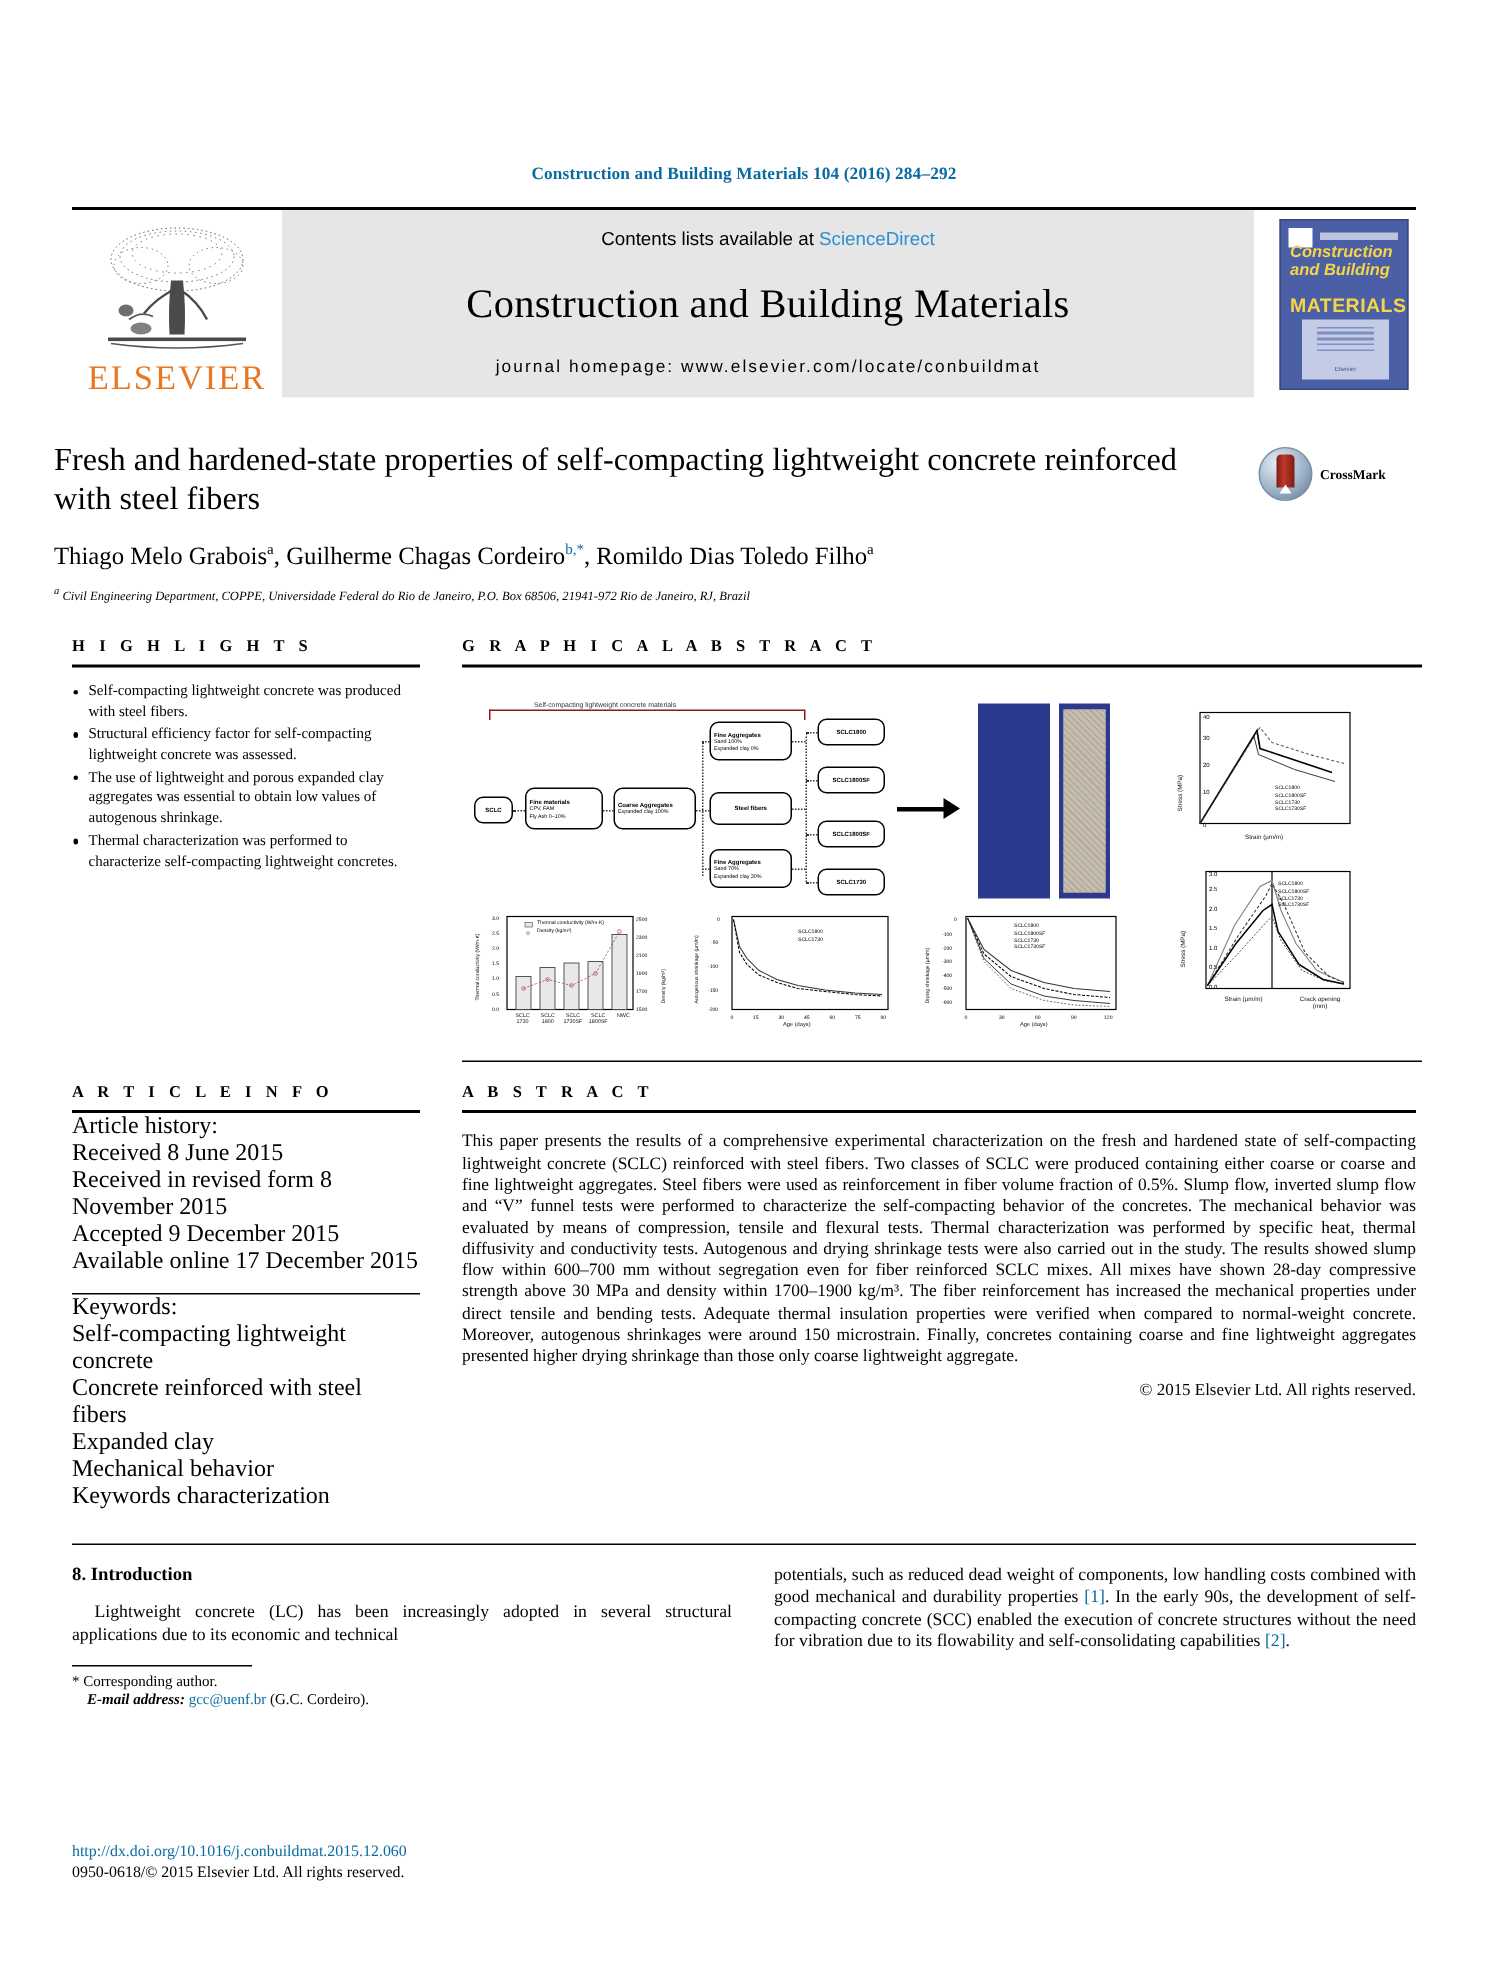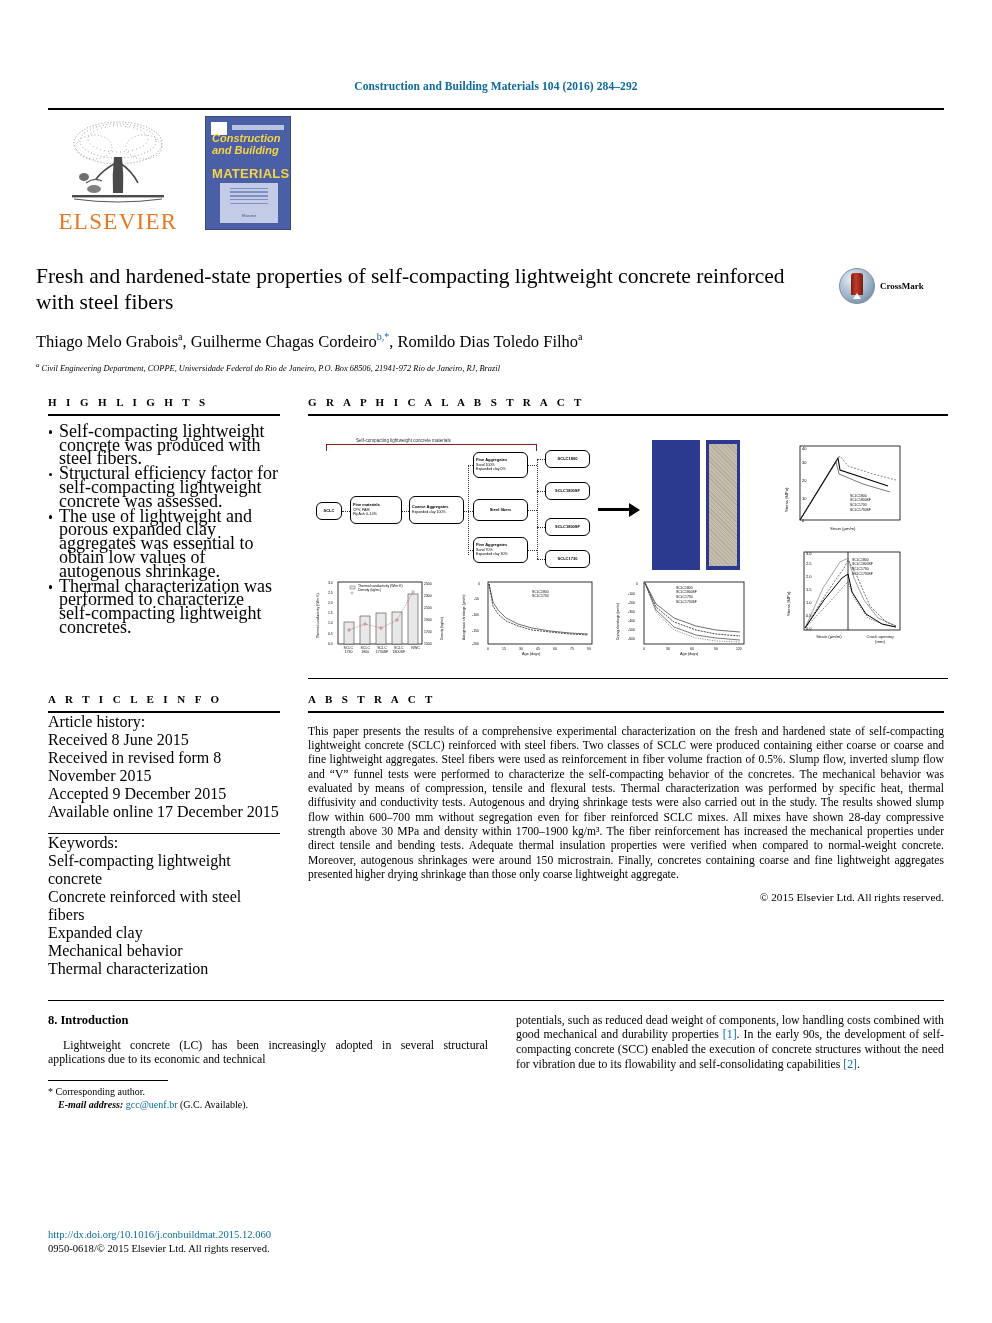--- a/index.html
+++ b/index.html
@@ -7,21 +7,21 @@
     width:992px;height:1323px;background:#ffffff;
     font-family:"Liberation Serif", serif;
     color:#000;
     -webkit-font-smoothing:none;
   }
   .page{position:relative;width:992px;height:1323px;box-sizing:border-box;}
 
   
   .runhead{
     text-align:center;font-size:11.5px;font-weight:bold;color:#0a6ba1;
-    padding-top:80px;letter-spacing:.1px;
+    padding-top:110px;letter-spacing:.1px;
   }
 
   
   .masthead{
     margin:16px 48px 0 48px;border-top:2px solid #000;
     display:flex;align-items:stretch;height:125px;
   }
   .elsevier{
     width:140px;flex:0 0 140px;display:flex;flex-direction:column;
     align-items:center;justify-content:flex-end;padding-bottom:2px;
@@ -96,21 +96,21 @@
   .cols{margin:22px 48px 0 48px;display:flex;}
   .colL{width:232px;flex:0 0 232px;}
   .colR{flex:1;margin-left:28px;}
   .sechead{
     font-size:11px;font-weight:bold;letter-spacing:3.4px;
     font-family:"Liberation Serif",serif;
   }
   .rule-thick{border-top:2px solid #000;margin-top:6px;}
   .rule-thin{border-top:1px solid #000;margin-top:8px;}
 
-  ul.hl{list-style:none;margin:9px 0 0 0;padding:0;font-size:18px;line-height:13.8px;}
+  ul.hl{list-style:none;margin:9px 0 0 0;padding:0;font-size:10px;line-height:13.8px;}
   ul.hl li{position:relative;padding-left:11px;margin-bottom:1px;}
   ul.hl li:before{content:"";position:absolute;left:1px;top:5.5px;width:3.4px;height:3.4px;
     background:#000;border-radius:50%;}
 
   
   .ga-body{margin-top:14px;height:240px;position:relative;}
 
   
   .abs-body{margin-top:12px;font-size:11.6px;line-height:14.3px;text-align:justify;}
   .copy{text-align:right;margin-top:9px;font-size:11.3px;}
@@ -192,20 +192,27 @@
           <path d="M22 66 q8 -6 16 -2" stroke="#555" stroke-width="1.2" fill="none"></path>
           <ellipse cx="20" cy="60" rx="5" ry="4" opacity=".8"></ellipse>
           <ellipse cx="30" cy="72" rx="7" ry="4" opacity=".7"></ellipse>
           <rect x="8" y="78" width="92" height="2.4"></rect>
           <path d="M10 82 q44 6 88 0" stroke="#555" stroke-width="1" fill="none"></path>
         </g>
       </svg>
       <div class="elsevier-word">ELSEVIER</div>
     </div>
 
+    <div class="mast-center">
+      <div class="contents-line">
+        <span>Contents lists available at </span><a class="sd" href="#">ScienceDirect</a>
+      </div>
+      <div class="journal-name">Construction and Building Materials</div>
+      <div class="homepage">journal homepage: www.elsevier.com/locate/conbuildmat</div>
+    </div>
 
     <div class="cover">
       <div class="cover-img">
         <div class="cover-top"></div>
         <div class="cover-bar"></div>
         <div class="cover-t1">
           <span>Construction</span><br>
           <span>and Building</span>
         </div>
         <div class="cover-t2">MATERIALS</div>
@@ -507,21 +514,21 @@
         <div>Accepted 9 December 2015</div>
         <div>Available online 17 December 2015</div>
       </div>
       <div class="rule-thin" style="margin-top:12px;"></div>
       <div class="blk kw">
         <div class="it">Keywords:</div>
         <div>Self-compacting lightweight concrete</div>
         <div>Concrete reinforced with steel fibers</div>
         <div>Expanded clay</div>
         <div>Mechanical behavior</div>
-        <div>Thermal characterization</div>
+        <div>Keywords characterization</div>
       </div>
     </div>
 
     <div class="colR">
       <div class="sechead">A B S T R A C T</div>
       <div class="rule-thick"></div>
       <div class="abs-body">This paper presents the results of a comprehensive experimental characterization on the fresh and hardened state of self-compacting lightweight concrete (SCLC) reinforced with steel fibers. Two classes of SCLC were produced containing either coarse or coarse and fine lightweight aggregates. Steel fibers were used as reinforcement in fiber volume fraction of 0.5%. Slump flow, inverted slump flow and “V” funnel tests were performed to characterize the self-compacting behavior of the concretes. The mechanical behavior was evaluated by means of compression, tensile and flexural tests. Thermal characterization was performed by specific heat, thermal diffusivity and conductivity tests. Autogenous and drying shrinkage tests were also carried out in the study. The results showed slump flow within 600–700 mm without segregation even for fiber reinforced SCLC mixes. All mixes have shown 28-day compressive strength above 30 MPa and density within 1700–1900 kg/m³. The fiber reinforcement has increased the mechanical properties under direct tensile and bending tests. Adequate thermal insulation properties were verified when compared to normal-weight concrete. Moreover, autogenous shrinkages were around 150 microstrain. Finally, concretes containing coarse and fine lightweight aggregates presented higher drying shrinkage than those only coarse lightweight aggregate.</div>
       <div class="copy">© 2015 Elsevier Ltd. All rights reserved.</div>
     </div>
   </div>
@@ -535,21 +542,21 @@
 
       <div class="fnrule"></div>
       <div class="fn">
         <div>
           <span>*</span>
           <span>Corresponding author.</span>
         </div>
         <div style="padding-left:10px;">
           <span class="em">E-mail address:</span>
           <a class="link" href="#">gcc@uenf.br</a>
-          <span>(G.C. Available).</span>
+          <span>(G.C. Cordeiro).</span>
         </div>
       </div>
     </div>
 
     <div class="bcolR">
       <p class="body-p" style="margin:0;"><span>potentials, such as reduced dead weight of components, low handling costs combined with good mechanical and durability properties </span><a class="ref" href="#">[1]</a><span>. In the early 90s, the development of self-compacting concrete (SCC) enabled the execution of concrete structures without the need for vibration due to its flowability and self-consolidating capabilities </span><a class="ref" href="#">[2]</a><span>.</span></p>
     </div>
   </div>
 
   <div class="footer">

